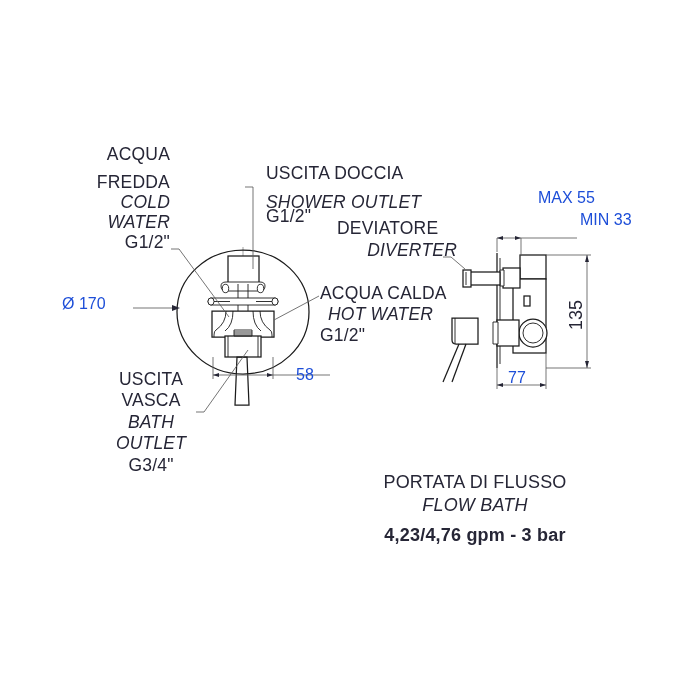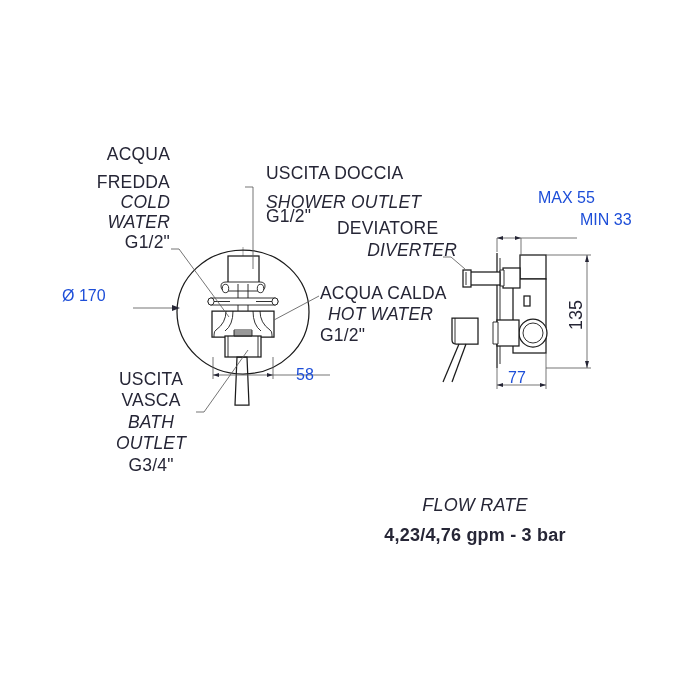--- a/index.html
+++ b/index.html
@@ -190,27 +190,28 @@
   <div class="lbl" style="left:320px; top:283px;">ACQUA CALDA</div>
   <div class="lbl it" style="left:328px; top:304px;">HOT WATER</div>
   <div class="lbl" style="left:320px; top:325px;">G1/2"</div>
 
   <div class="lbl ce" style="left:108px; top:369px; width:86px;">USCITA</div>
   <div class="lbl ce" style="left:108px; top:390px; width:86px;">VASCA</div>
   <div class="lbl ce it" style="left:108px; top:412px; width:86px;">BATH</div>
   <div class="lbl ce it" style="left:108px; top:433px; width:86px;">OUTLET</div>
   <div class="lbl ce" style="left:108px; top:455px; width:86px;">G3/4"</div>
 
-  <div class="dim" style="left:62px; top:285px;text-align:right;">Ø 170</div>
+  <div class="dim" style="left:62px; top:293px;text-align:right;">Ø 170</div>
 
   <div class="dim" style="left:296px; top:364px;">58</div>
 
   <div class="dim" style="left:538px; top:187px;">MAX 55</div>
   <div class="dim" style="left:540px; top:209px;margin-left:40px;">MIN 33</div>
 
   <div class="dim-vert" style="left:566px; top:330px;">135</div>
 
   <div class="dim" style="left:508px; top:367px;">77</div>
 
-  <div class="lbl ce it" style="left:340px; top:495px; width:270px; font-size:18px;">FLOW RATE</div>
+  <div class="lbl ce" style="left:340px; top:472px; width:270px; font-size:18px;">PORTATA DI FLUSSO</div>
+  <div class="lbl ce it" style="left:340px; top:495px; width:270px; font-size:18px;">FLOW BATH</div>
   <div class="lbl ce" style="left:340px; top:525px; width:270px; font-size:18px;font-weight:bold;">4,23/4,76 gpm - 3 bar</div>
 
 </div>
 
 </body></html>

